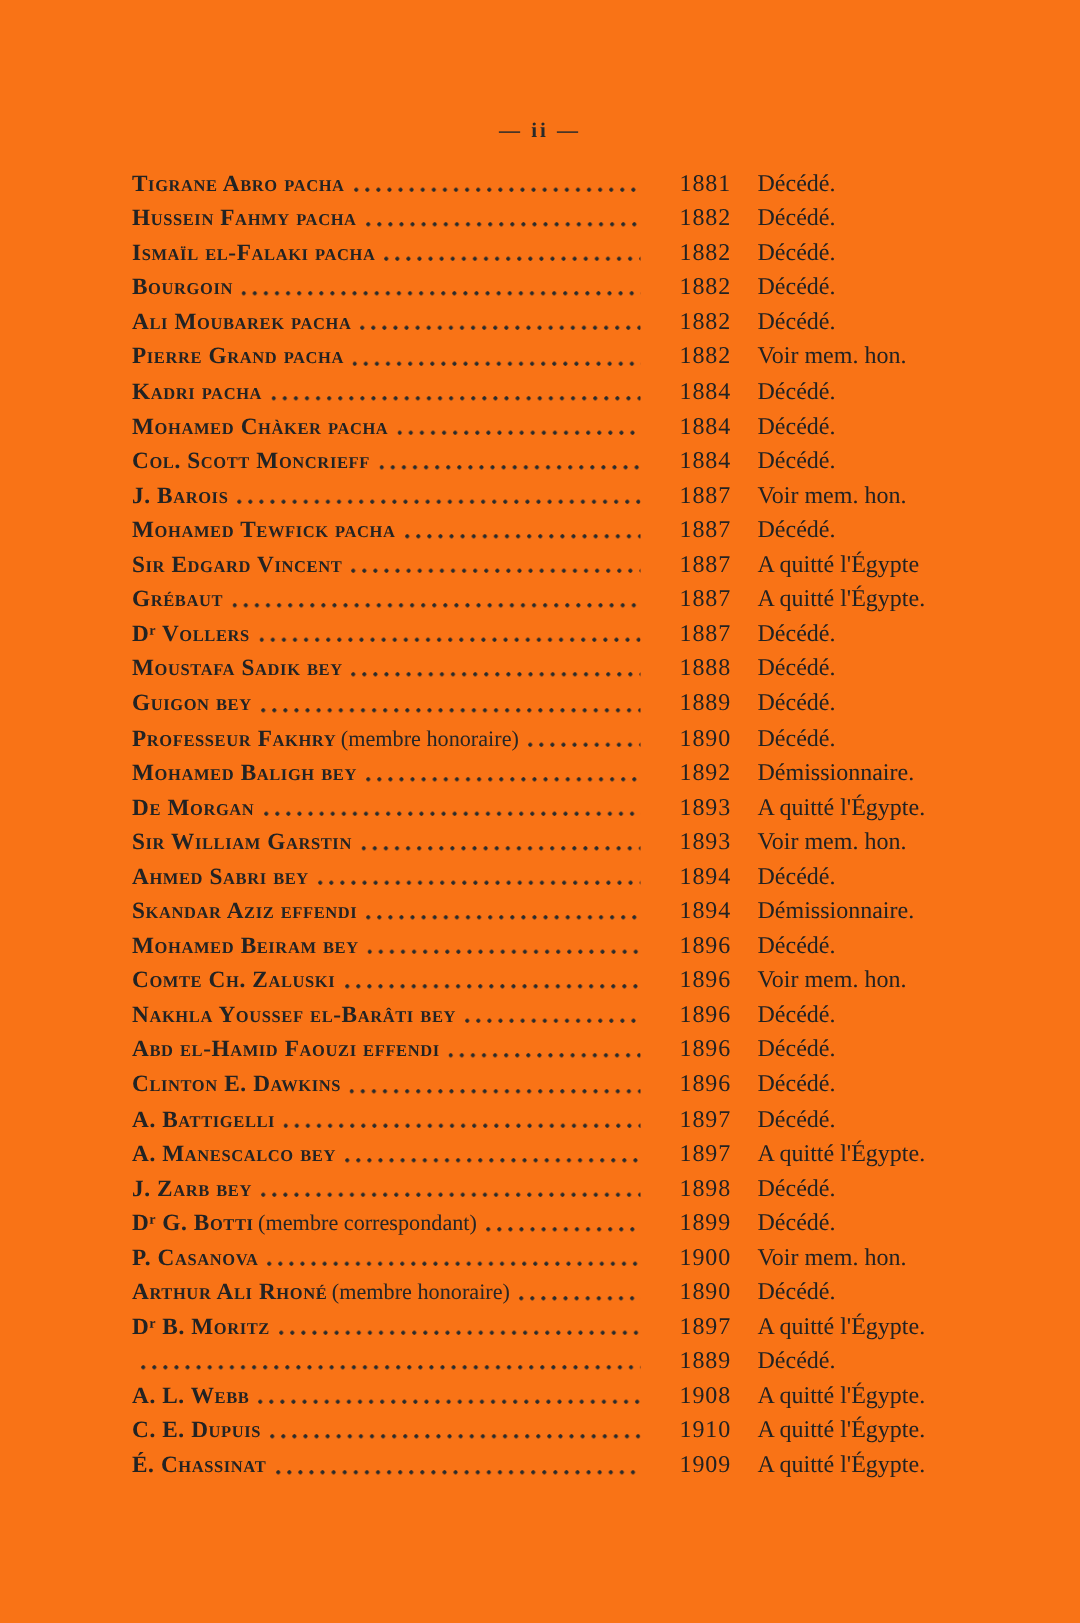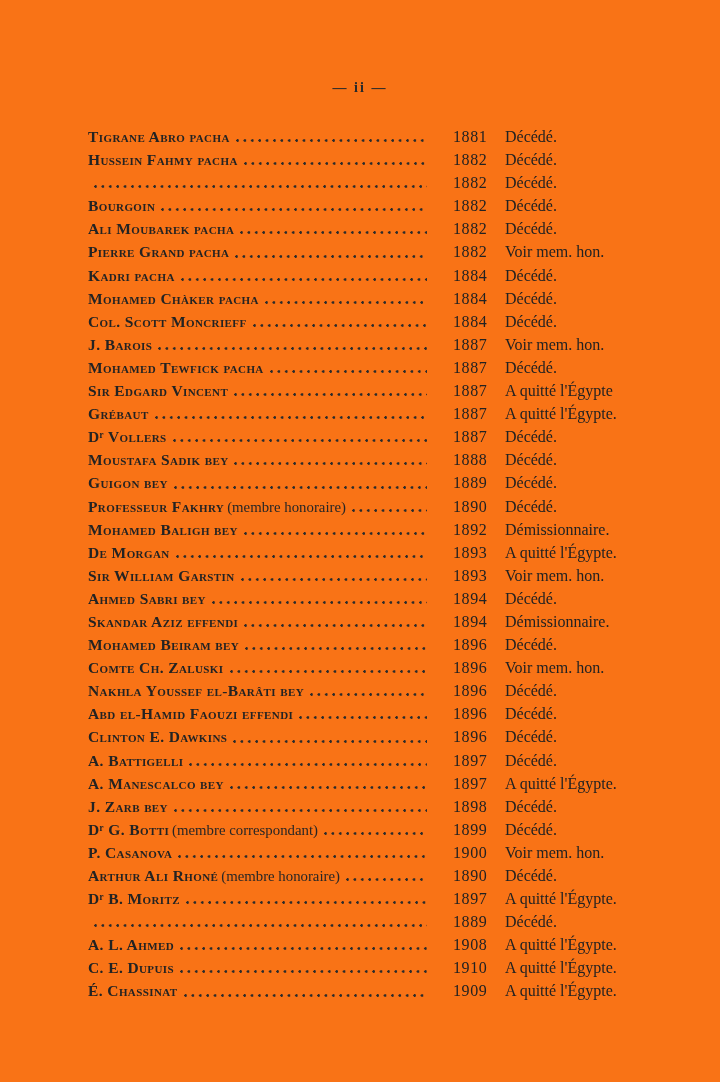--- a/index.html
+++ b/index.html
@@ -23,21 +23,21 @@
     left: 0;
     width: 100%;
     text-align: center;
     font-size: 14px;
     font-weight: 700;
     letter-spacing: 2px;
     color: #2a2a2a;
   }
   .member-list {
     position: absolute;
-    top: 125px;
+    top: 111px;
     left: 88px;
     width: 552px;
   }
   .row {
     display: flex;
     align-items: baseline;
     height: 23.1px;
     line-height: 23.1px;
     white-space: nowrap;
   }
@@ -95,20 +95,21 @@
 
   <div class="row">
     <span class="name">Hussein Fahmy pacha</span>
 
     <span class="leader"></span>
     <span class="year">1882</span>
     <span class="status">Décédé.</span>
   </div>
 
   <div class="row">
+    <span class="name">Ismaïl el-Falaki pacha</span>
 
     <span class="leader"></span>
     <span class="year">1882</span>
     <span class="status">Décédé.</span>
   </div>
 
   <div class="row">
     <span class="name">Bourgoin</span>
 
     <span class="leader"></span>
@@ -357,21 +358,21 @@
   </div>
 
   <div class="row">
 
     <span class="leader"></span>
     <span class="year">1889</span>
     <span class="status">Décédé.</span>
   </div>
 
   <div class="row">
-    <span class="name">A. L. Ahmed</span>
+    <span class="name">A. L. Webb</span>
 
     <span class="leader"></span>
     <span class="year">1908</span>
     <span class="status">A quitté l'Égypte.</span>
   </div>
 
   <div class="row">
     <span class="name">C. E. Dupuis</span>
 
     <span class="leader"></span>

